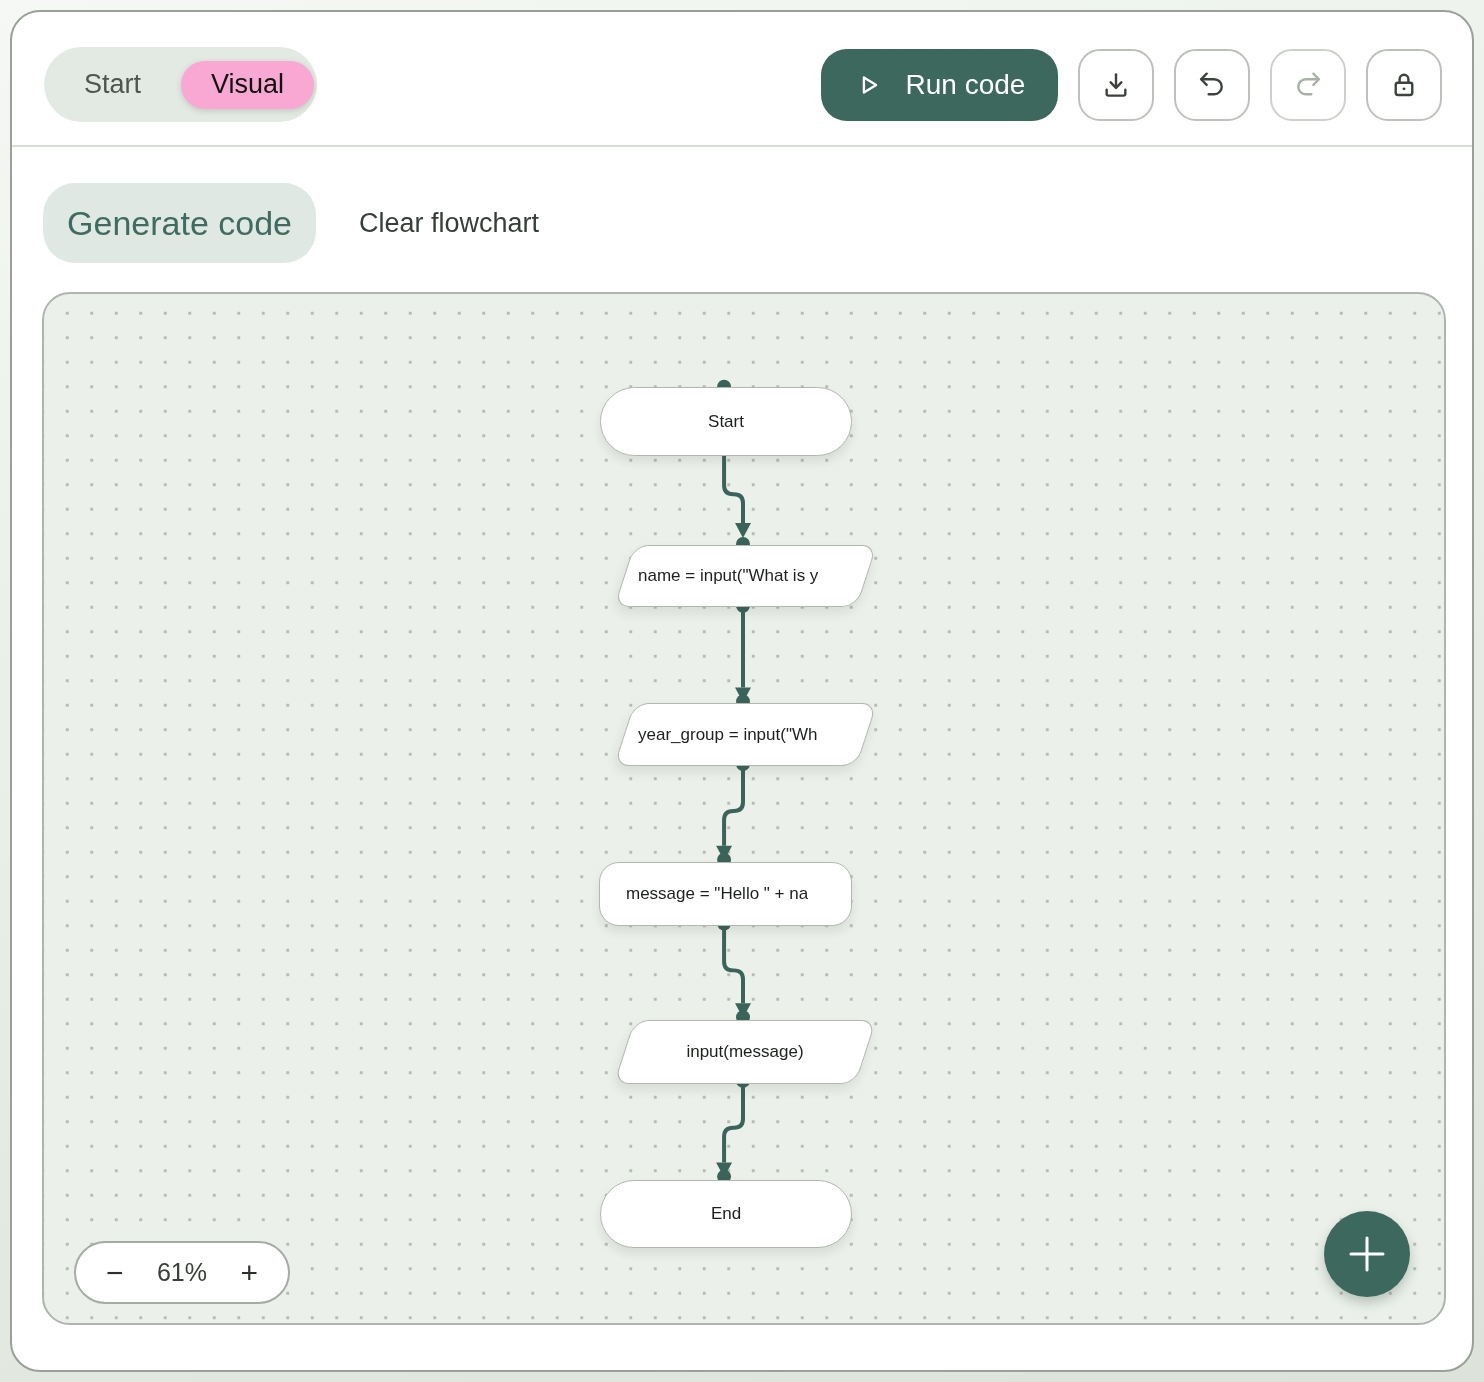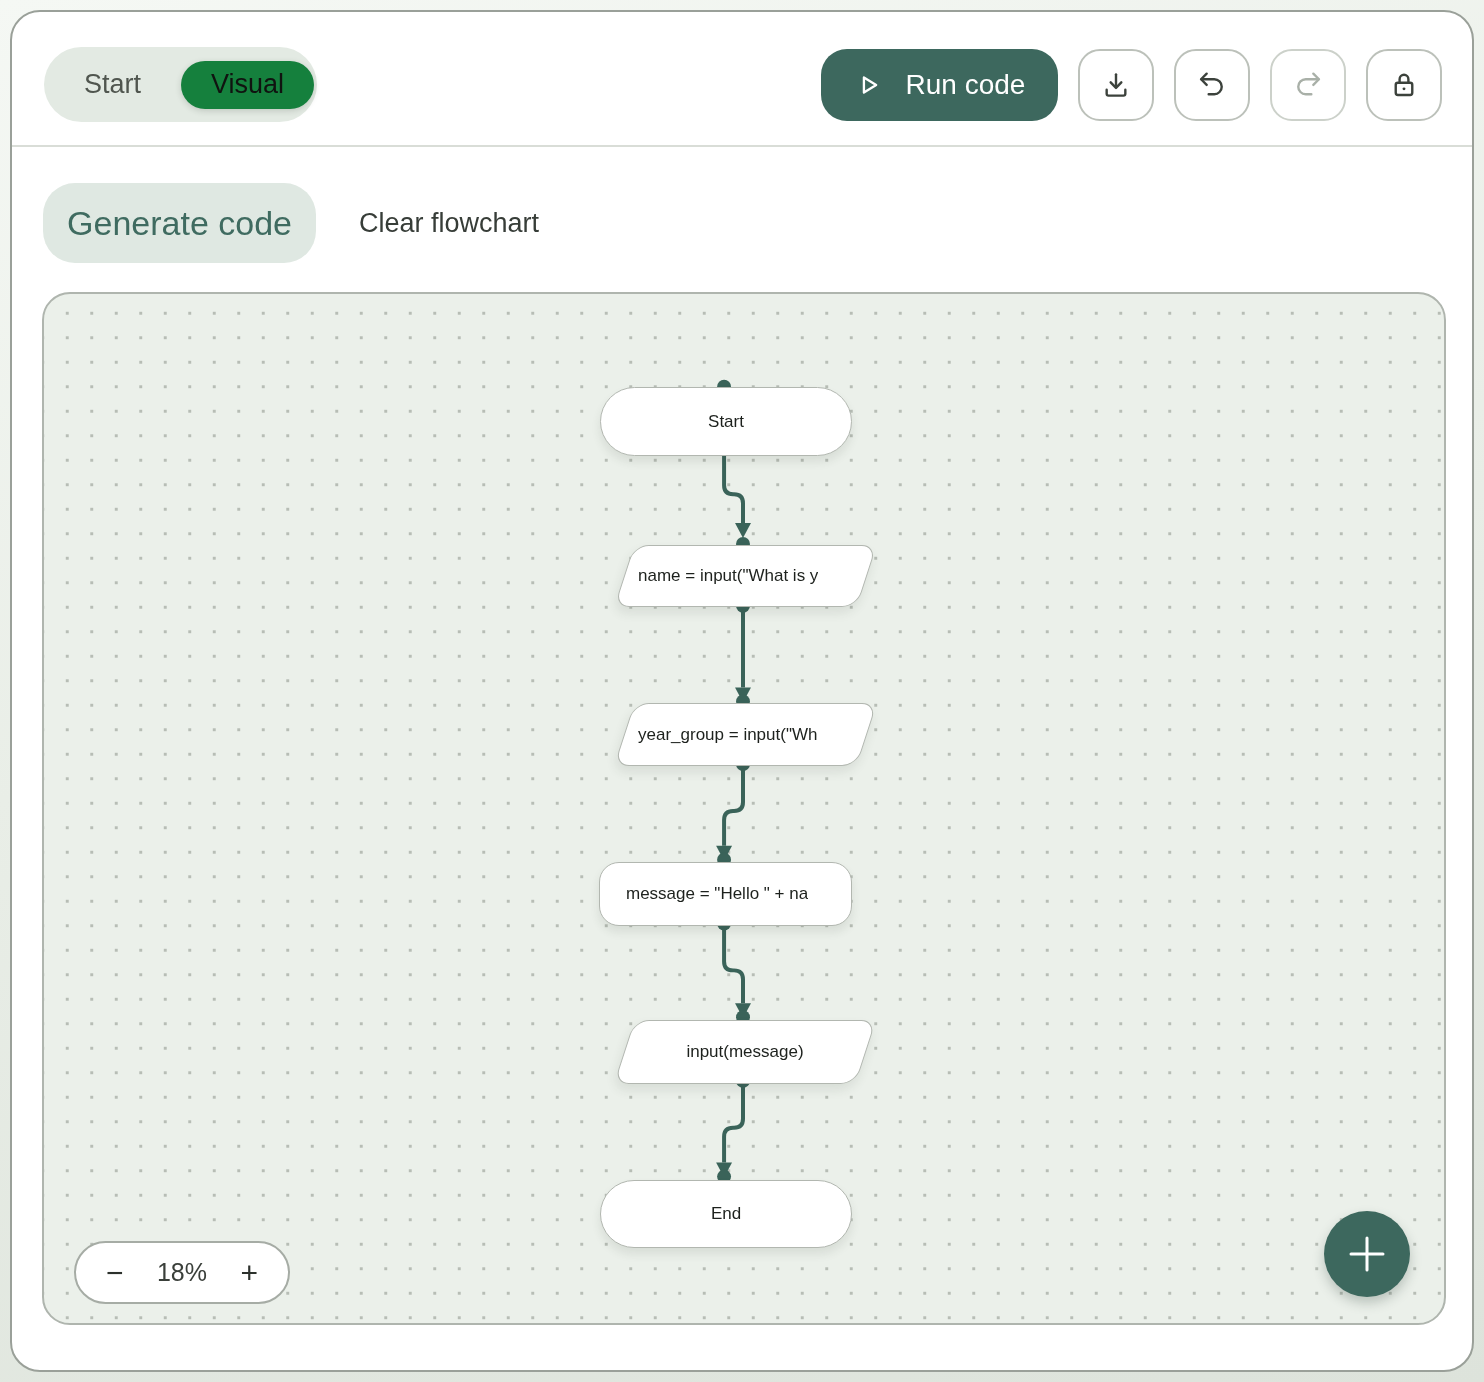--- a/index.html
+++ b/index.html
@@ -26,21 +26,21 @@
     background:#e3eae3; border-radius:40px;
     display:flex; align-items:center;
   }
   .mode-option {
     flex:0 0 auto; text-align:center; font-size:27px; color:#50564f;
     cursor:pointer;
   }
   .mode-option.code { width:137px; }
   .mode-option.selected {
     width:133px; height:48px; margin-right:5px;
-    background:#15803d; border-radius:32px; color:#101310;
+    background:#f9a8d4; border-radius:32px; color:#101310;
     display:flex; align-items:center; justify-content:center;
     box-shadow:0 2px 6px rgba(40,50,40,.18);
   }
   .run-button {
     position:absolute; left:809px; top:37px; width:237px; height:72px;
     background:#3d685e; border:none; border-radius:26px;
     color:#ffffff; font-size:28px; font-weight:500;
     display:flex; align-items:center; justify-content:center; gap:24px;
     cursor:pointer; font-family:inherit;
   }
@@ -235,21 +235,21 @@
     <div class="node io" style="left:568px; top:726px; width:266px; height:64px;">
       <span class="label">input(message)</span>
     </div>
 
     <div class="node terminator" style="left:556px; top:886px; width:252px; height:68px;">
       <span class="label">End</span>
     </div>
 
     <div class="zoom-control">
       <button class="zoom-btn">−</button>
-      <span class="zoom-level">18%</span>
+      <span class="zoom-level">61%</span>
       <button class="zoom-btn">+</button>
     </div>
 
     <button class="fab">
       <span style="display:flex;">
         <svg width="44" height="44" viewBox="0 0 44 44" fill="none" stroke="#ffffff" stroke-width="3" stroke-linecap="round">
           <path d="M22 6 V38"></path>
             <path d="M6 22 H38"></path>
         </svg>
       </span>

